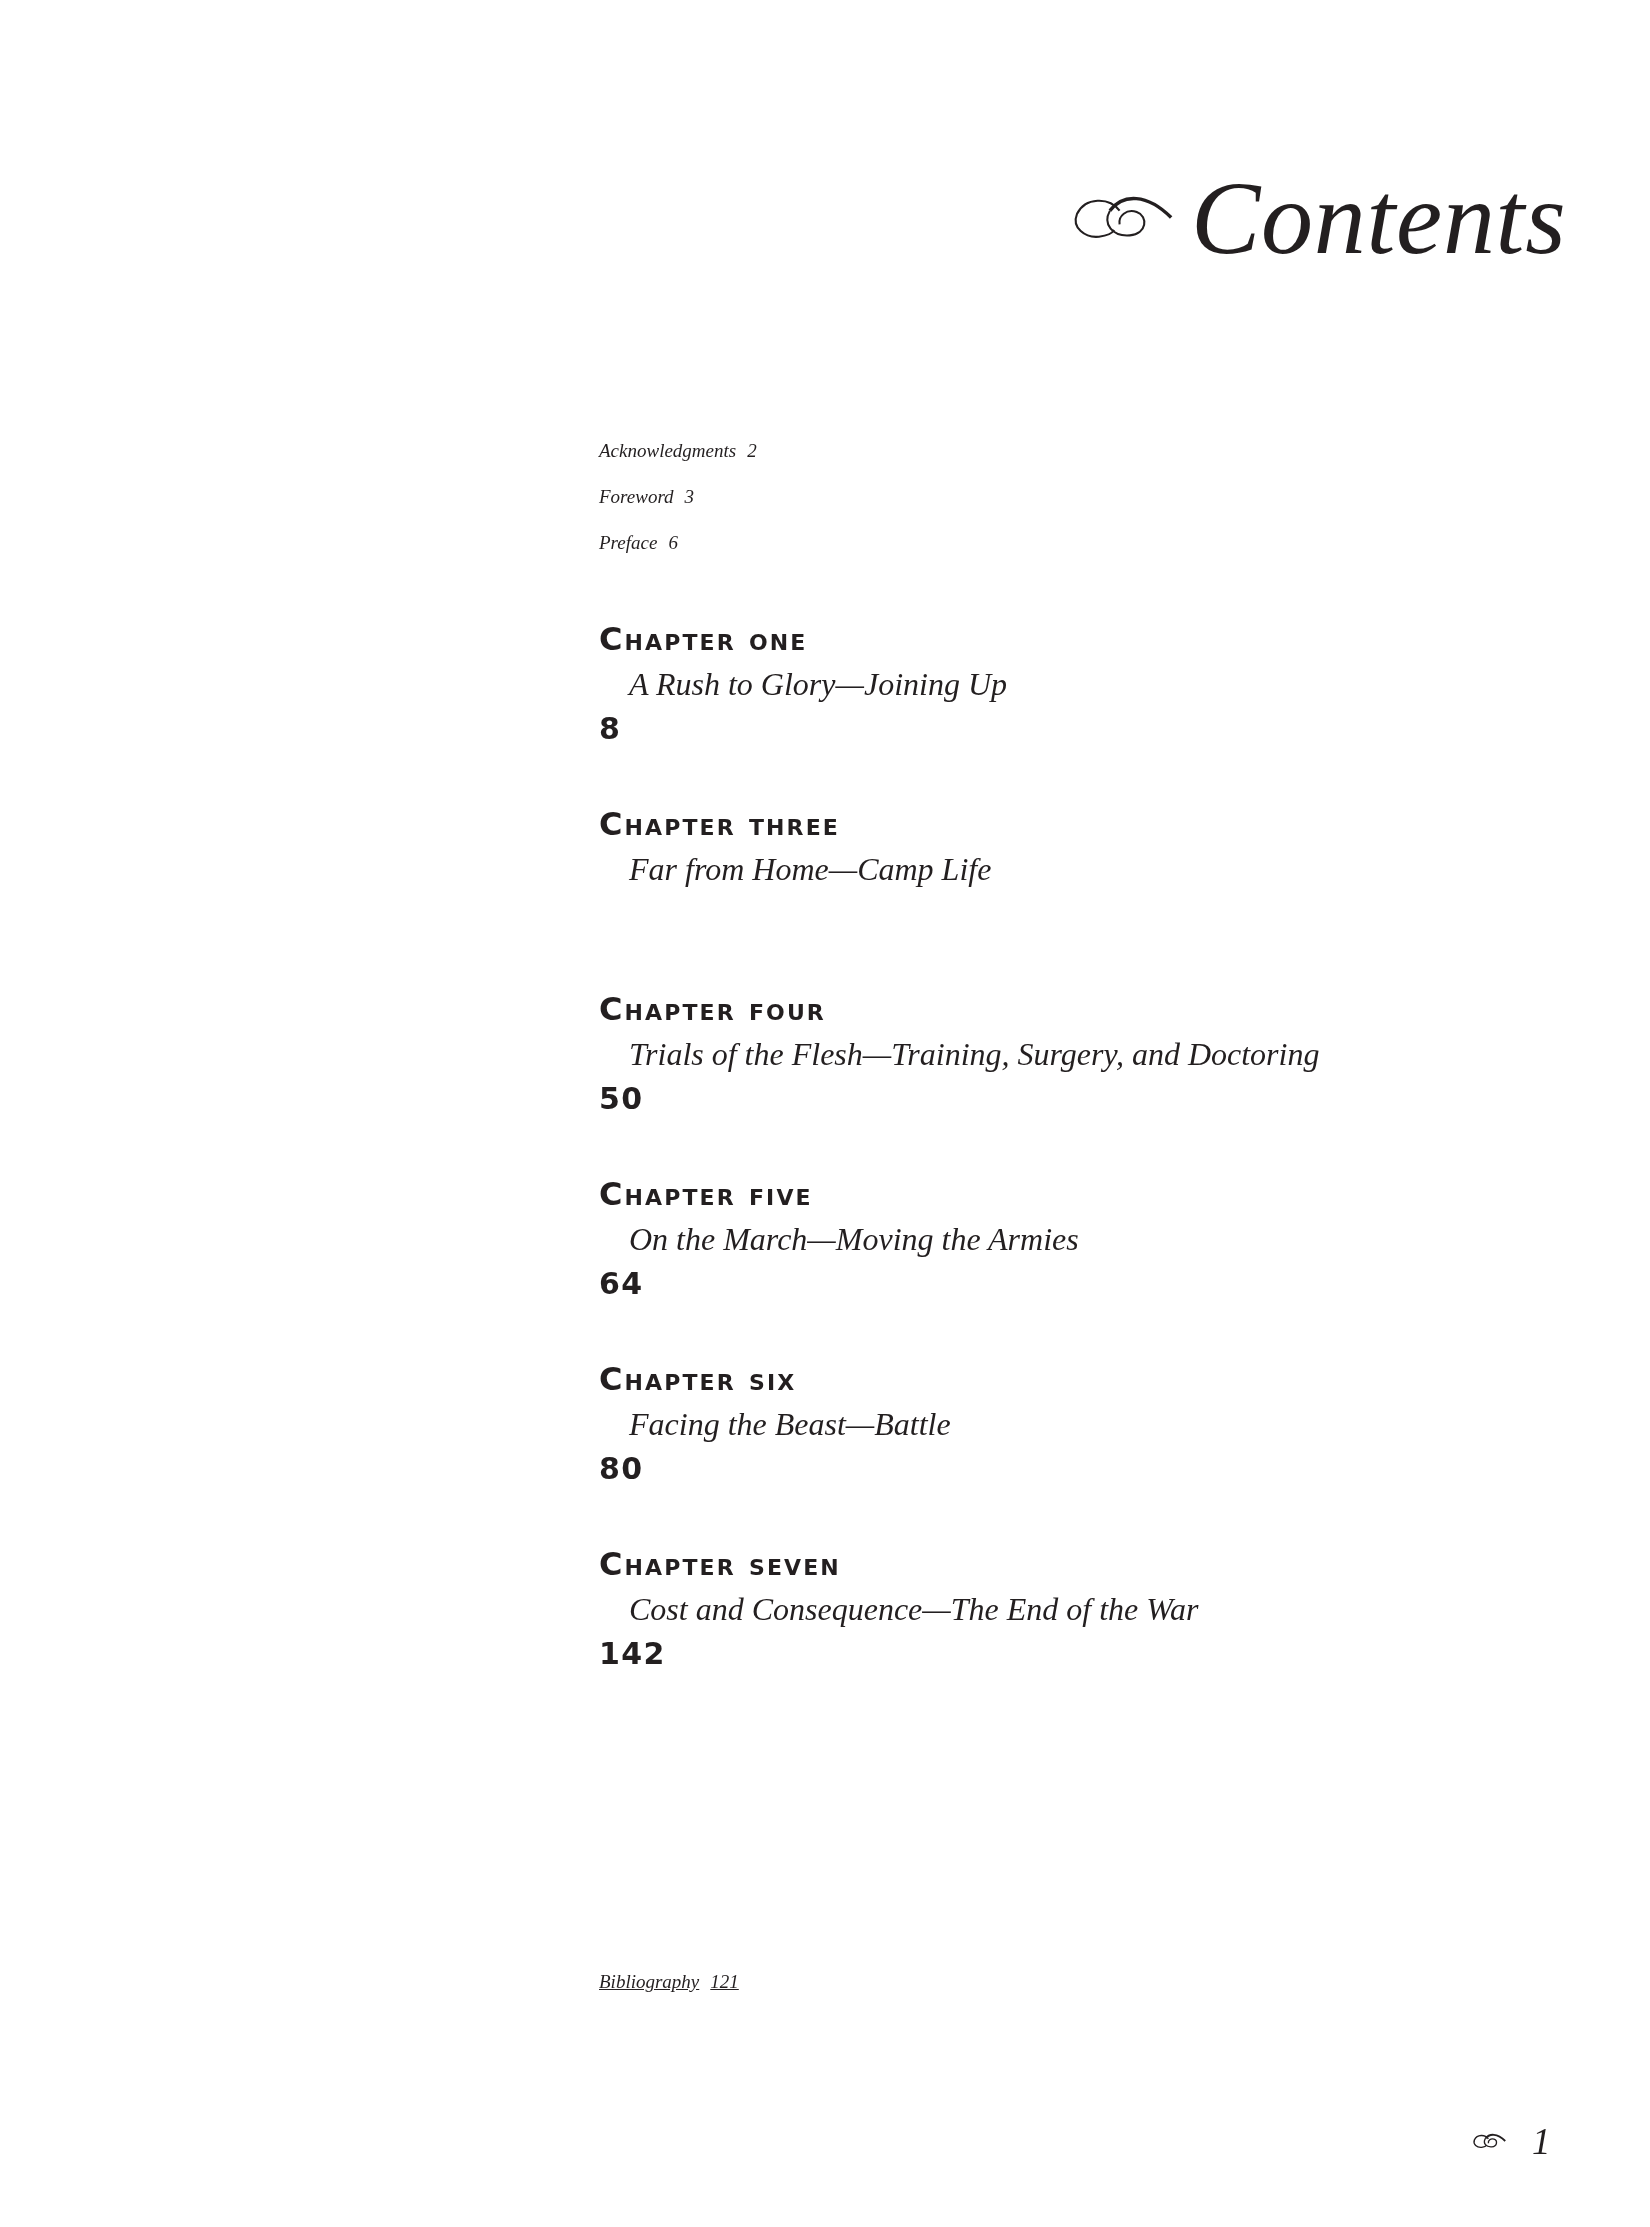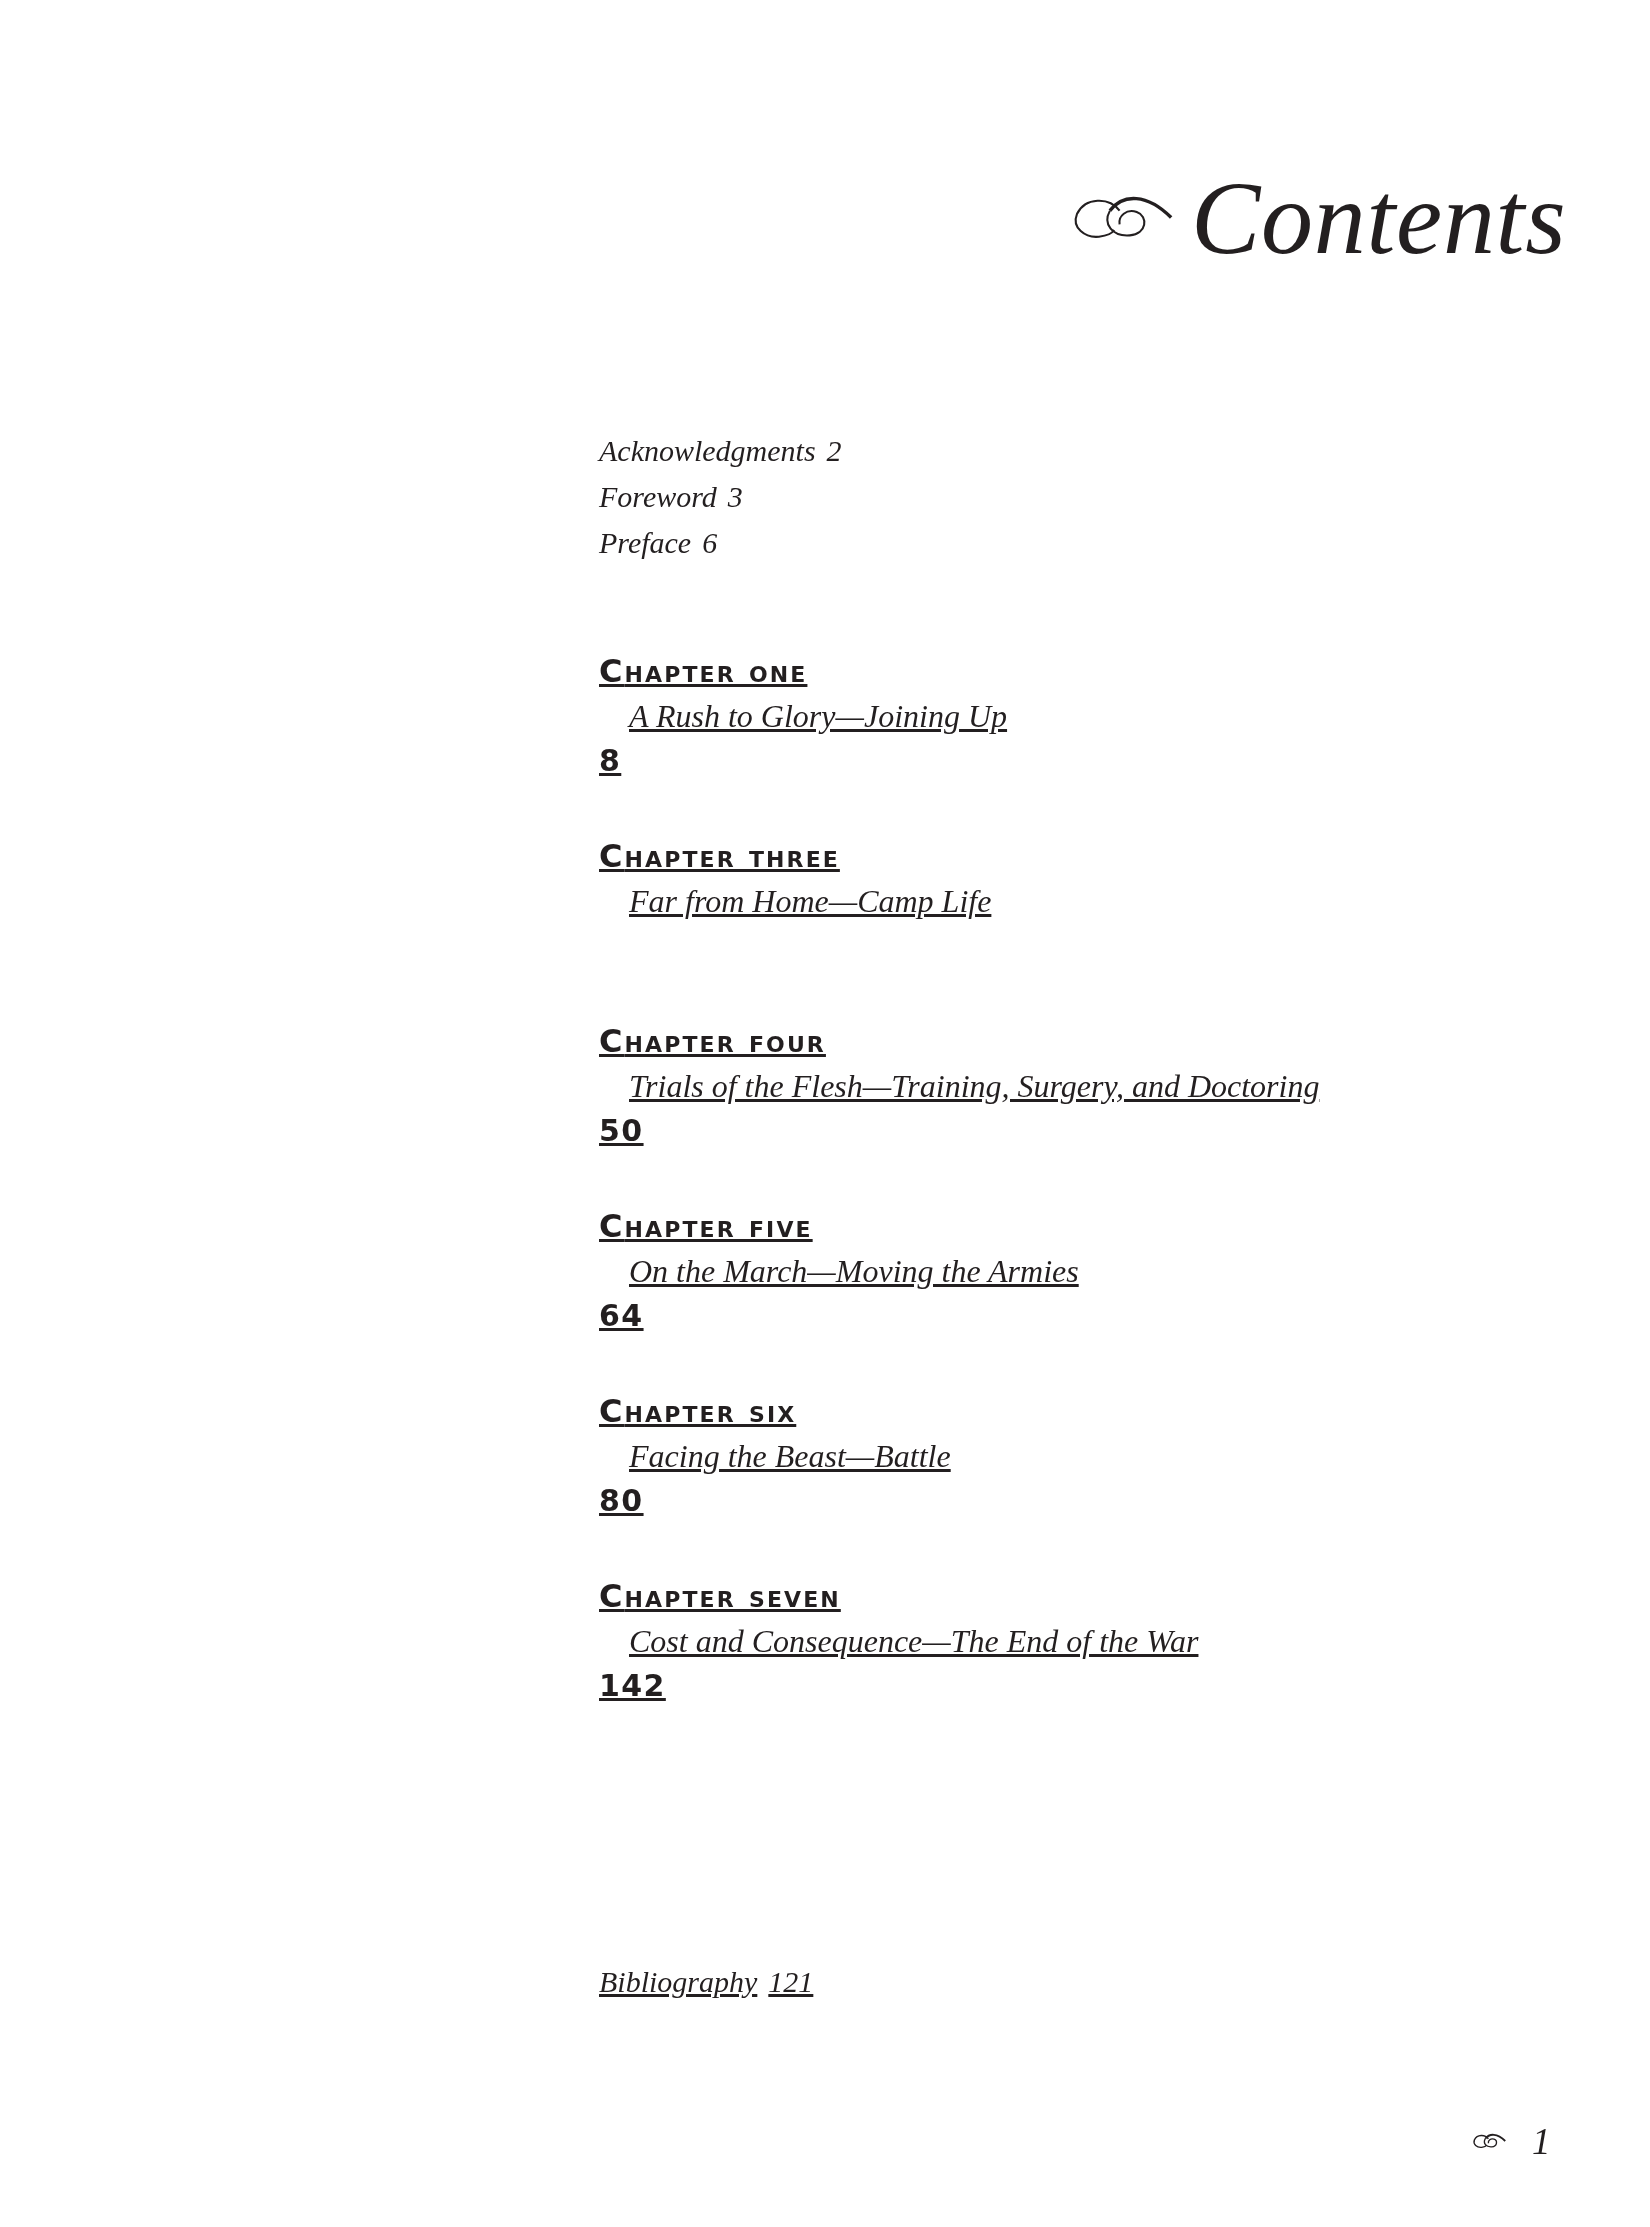--- a/index.html
+++ b/index.html
@@ -13,24 +13,24 @@
     }
     .ornament { display: inline-block; }
     .title {
       font-family: "Liberation Serif", serif; font-style: italic;
       font-size: 104px; line-height: 1; letter-spacing: 0.7px; color: #231f20;
       margin-left: 16px;
     }
     .front { position: absolute; left: 599px; top: 428px; }
     .front-item {
       font-family: "Liberation Serif", serif; font-style: italic;
-      font-size: 30px; line-height: 46px; color: #231f20;
+      font-size: 19px; line-height: 46px; color: #231f20;
     }
     .front-item .num { margin-left: 11px; }
-    .chapters { position: absolute; left: 599px; top: 652px; text-decoration: underline; }
+    .chapters { position: absolute; left: 599px; top: 620px; }
     .chapter { height: 185px; }
     .ch-label {
       font-family: "DejaVu Sans", sans-serif; font-weight: bold;
       font-size: 32px; line-height: 39px; letter-spacing: 2.1px;
       font-variant: small-caps; text-transform: lowercase;
       color: #231f20;
     }
     .ch-label::first-letter { text-transform: uppercase; }
     .ch-title {
       font-family: "Liberation Serif", serif; font-style: italic;

